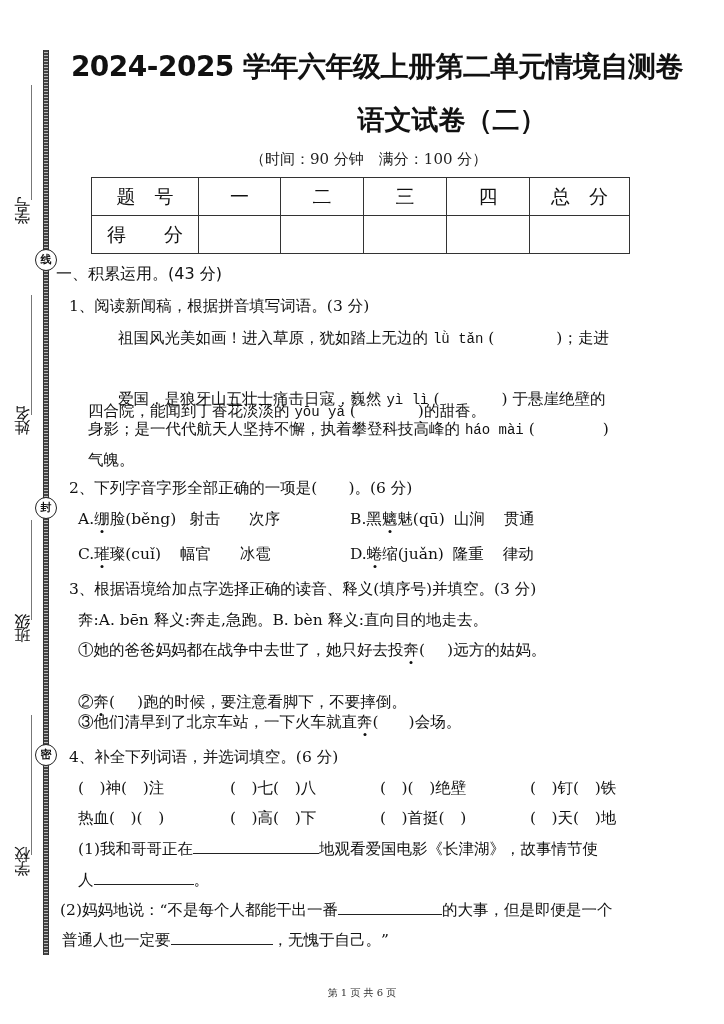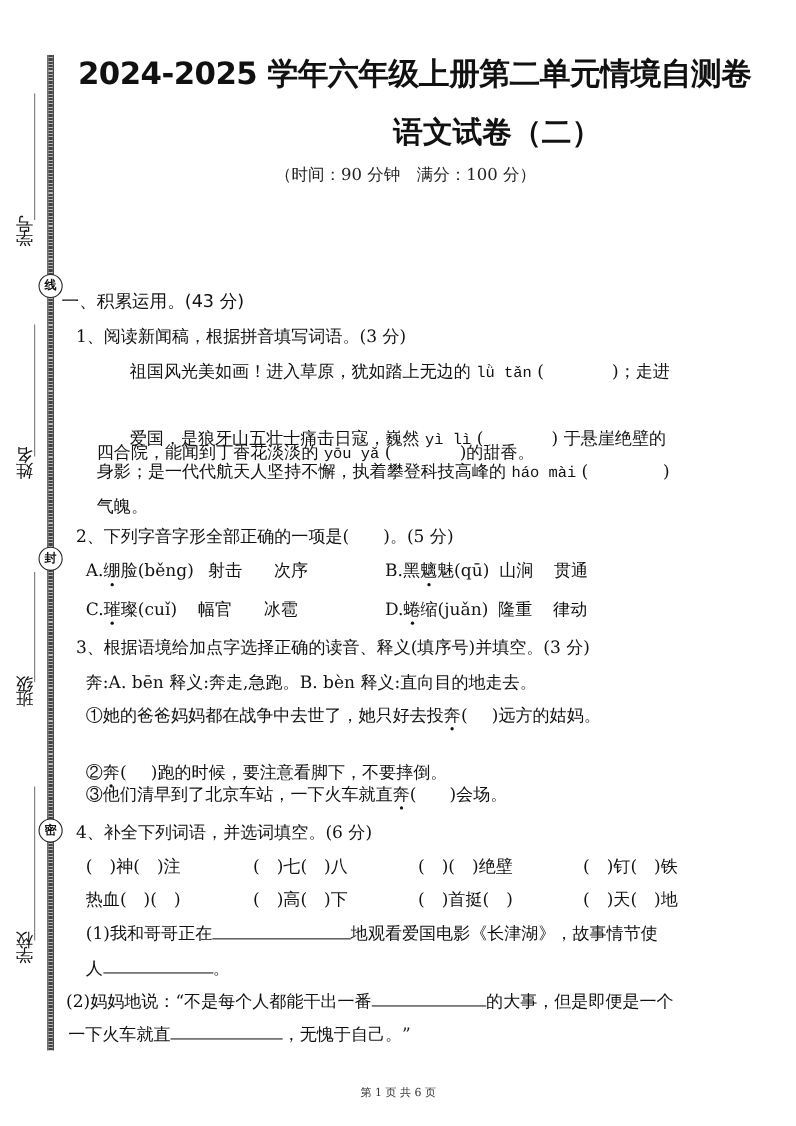--- a/index.html
+++ b/index.html
@@ -45,20 +45,36 @@
 <div class="vlabel" style="top:628px;">班级</div>
 <div class="vline" style="top:715px;height:140px;"></div>
 <div class="vlabel" style="top:862px;">学校</div>
 
 <div class="title1">2024-2025 学年六年级上册第二单元情境自测卷</div>
 <div class="title2">语文试卷（二）</div>
 <div class="subtitle">（时间：90 分钟　满分：100 分）</div>
 
 <table class="score">
   <tbody>
+      <tr>
+    <td style="width:106px;">题　号</td>
+    <td style="width:81px;">一</td>
+    <td style="width:82px;">二</td>
+    <td style="width:82px;">三</td>
+    <td style="width:82px;">四</td>
+    <td style="width:99px;">总　分</td>
+  </tr>
+  <tr>
+    <td>得　　分</td>
+    <td></td>
+    <td></td>
+    <td></td>
+    <td></td>
+    <td></td>
+  </tr>
 </tbody>
   </table>
 
 <div class="sec sans" style="left:56px;top:264px;">一、积累运用。(43 分)</div>
 
 <div class="q" style="left:69px;top:296px;">1、阅读新闻稿，根据拼音填写词语。(3 分)</div>
 <div class="q" style="left:118px;top:328px;">
   <span>祖国风光美如画！进入草原，犹如踏上无边的</span>
   <span class="py">lǜ tǎn</span>
   <span>(<span style="display:inline-block;width:62px;"></span>)</span><span>；走进</span>
@@ -74,21 +90,21 @@
   <span>(<span style="display:inline-block;width:62px;"></span>)</span>
   <span>于悬崖绝壁的</span>
 </div>
 <div class="q" style="left:88px;top:419px;">
   <span>身影；是一代代航天人坚持不懈，执着攀登科技高峰的</span>
   <span class="py">háo mài</span>
   <span>(<span style="display:inline-block;width:68px;"></span>)</span>
 </div>
 <div class="q" style="left:88px;top:450px;">气魄。</div>
 
-<div class="q" style="left:69px;top:478px;">2、下列字音字形全部正确的一项是(　　)。(5 分)</div>
+<div class="q" style="left:69px;top:478px;">2、下列字音字形全部正确的一项是(　　)。(6 分)</div>
 <div class="q" style="left:78px;top:509px;">
   <span>A.</span><span class="dot">绷</span><span>脸(běng)</span>
   <span style="margin-left:8px;">射击</span>
   <span style="margin-left:24px;">次序</span>
 </div>
 <div class="q" style="left:350px;top:509px;">
   <span>B.黑</span><span class="dot">魑</span><span>魅(qū)</span>
   <span style="margin-left:4px;">山涧</span>
   <span style="margin-left:14px;">贯通</span>
 </div>
@@ -125,16 +141,16 @@
 <div class="q" style="left:78px;top:839px;">
   <span>(1)我和哥哥正在</span><span class="blank-line" style="width:126px;"></span><span>地观看爱国电影《长津湖》，故事情节使</span>
 </div>
 <div class="q" style="left:78px;top:870px;">
   <span>人</span><span class="blank-line" style="width:100px;"></span><span>。</span>
 </div>
 <div class="q" style="left:60px;top:900px;">
   <span>(2)妈妈地说：“不是每个人都能干出一番</span><span class="blank-line" style="width:104px;"></span><span>的大事，但是即便是一个</span>
 </div>
 <div class="q" style="left:62px;top:930px;">
-  <span>一下火车就直</span><span class="blank-line" style="width:102px;"></span><span>，无愧于自己。”</span>
+  <span>普通人也一定要</span><span class="blank-line" style="width:102px;"></span><span>，无愧于自己。”</span>
 </div>
 
 <div class="footer">第 1 页 共 6 页</div>
 
 </body></html>

